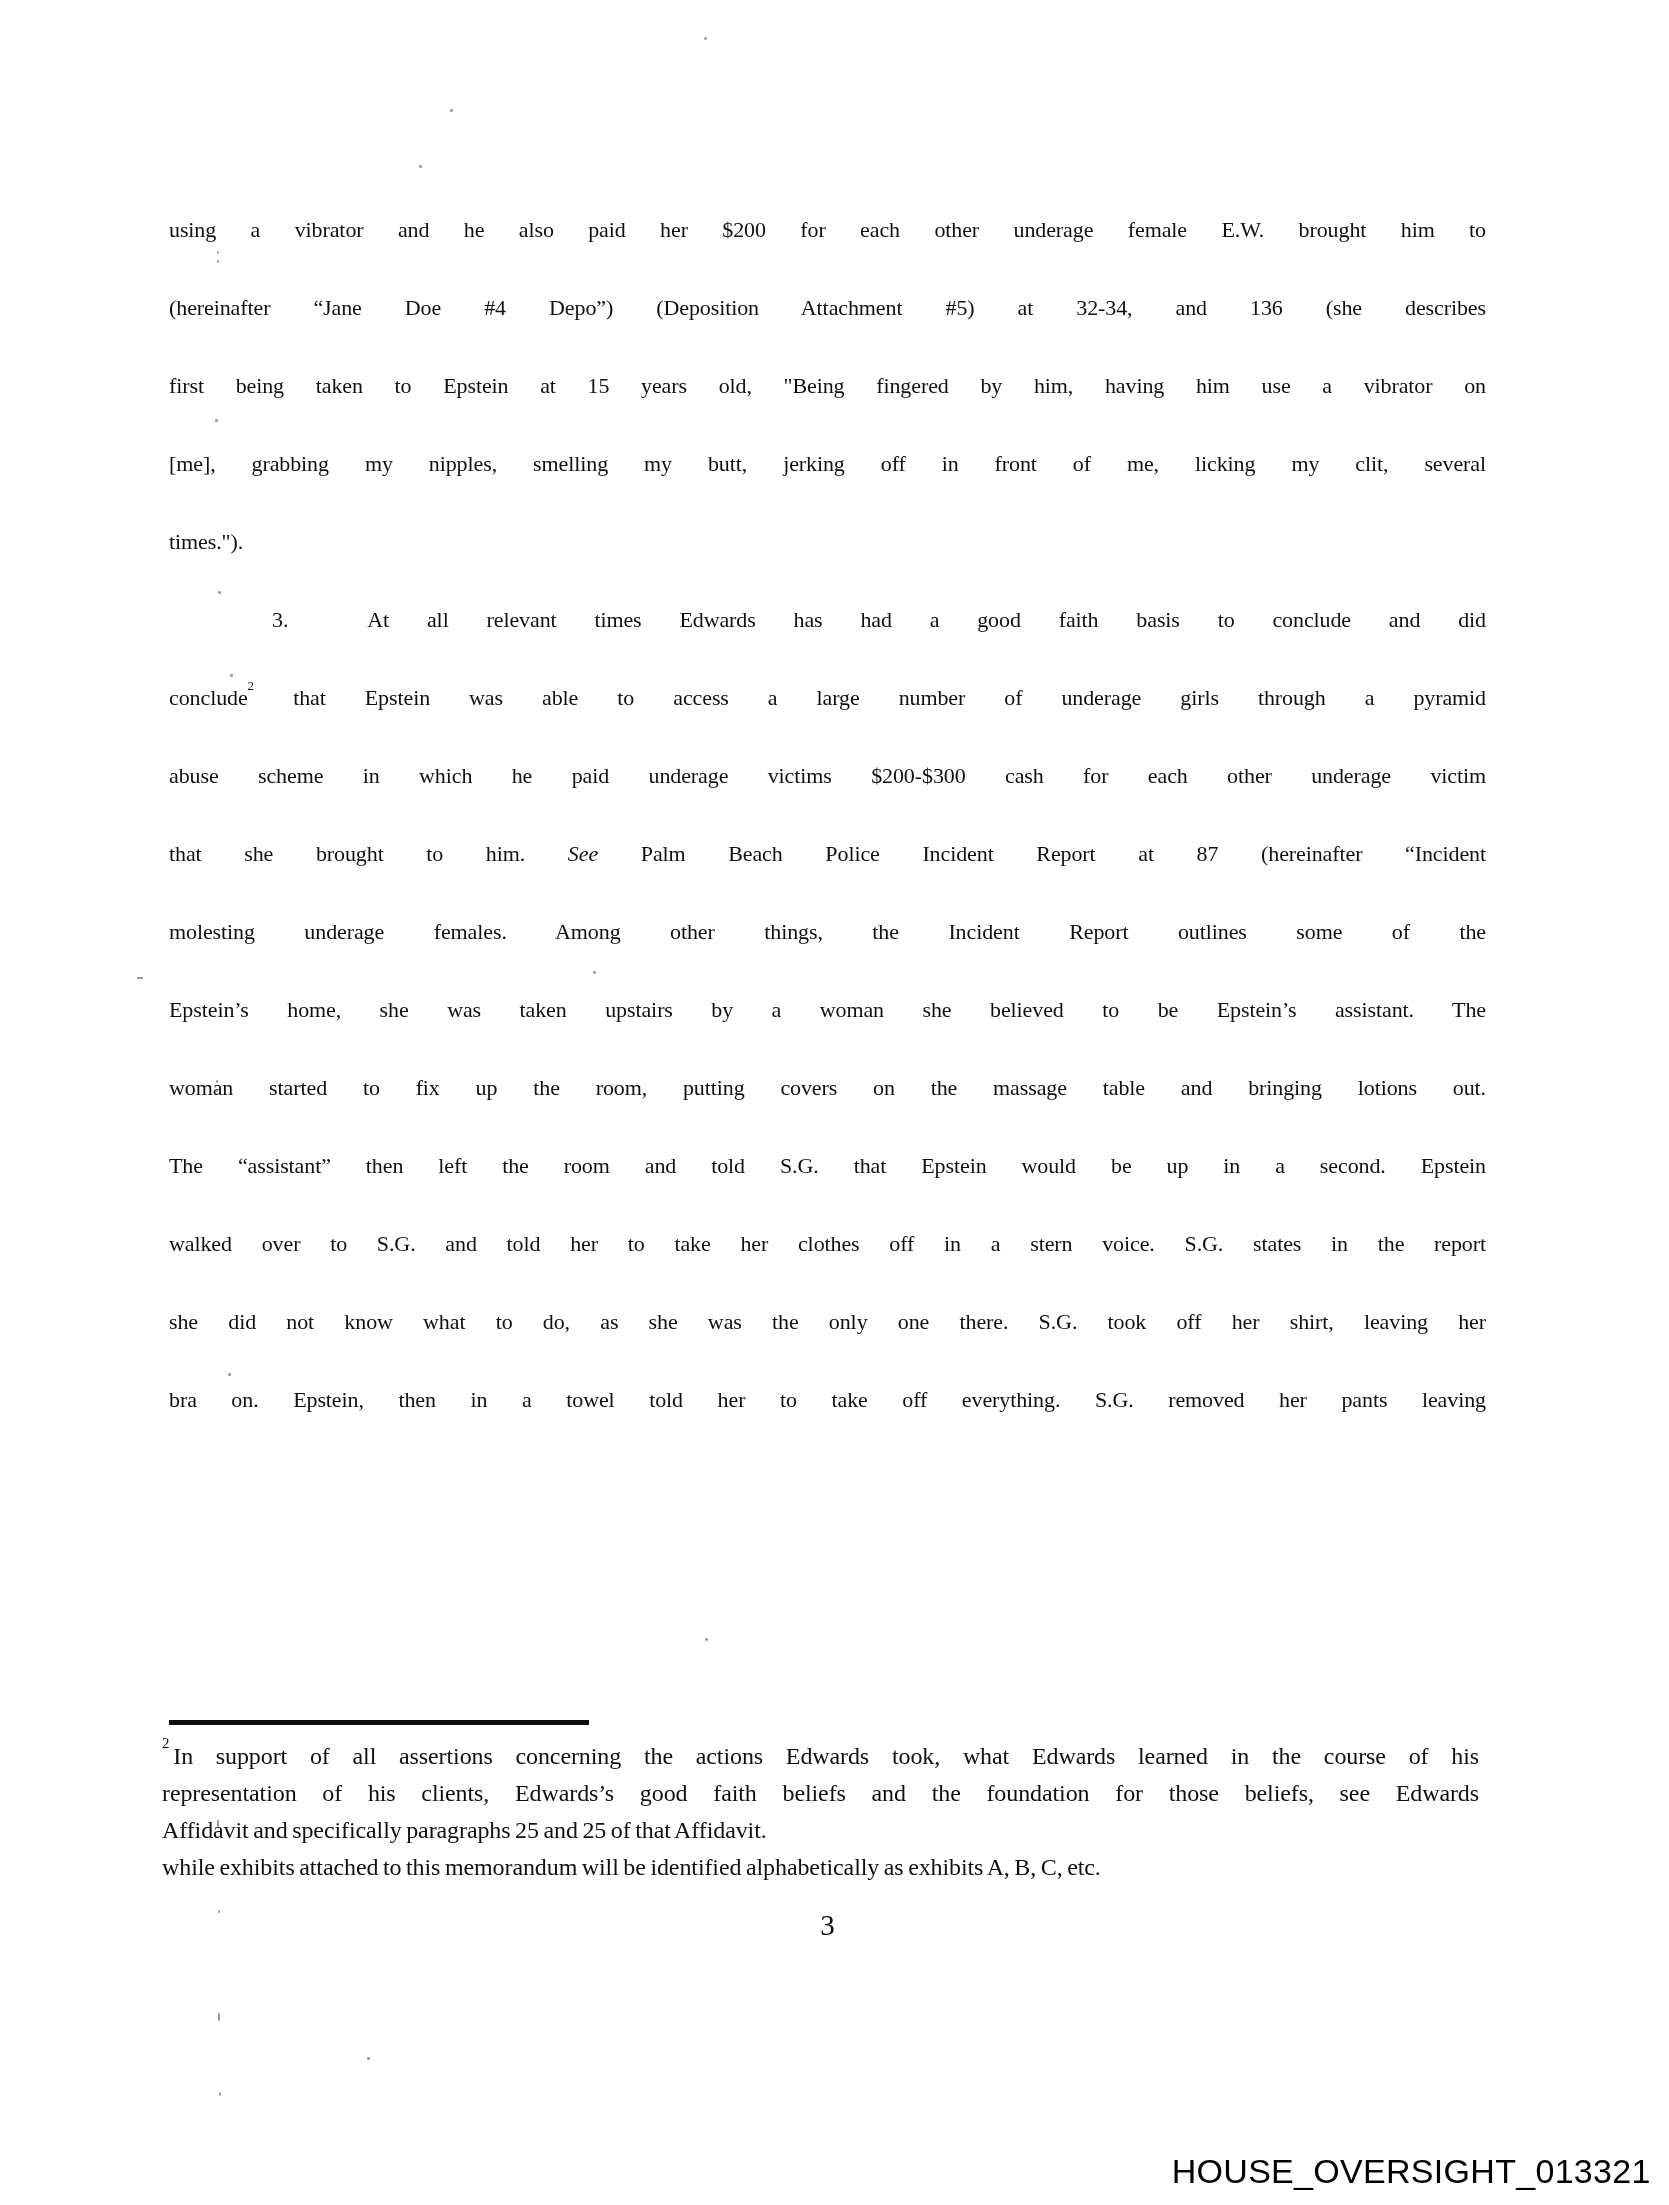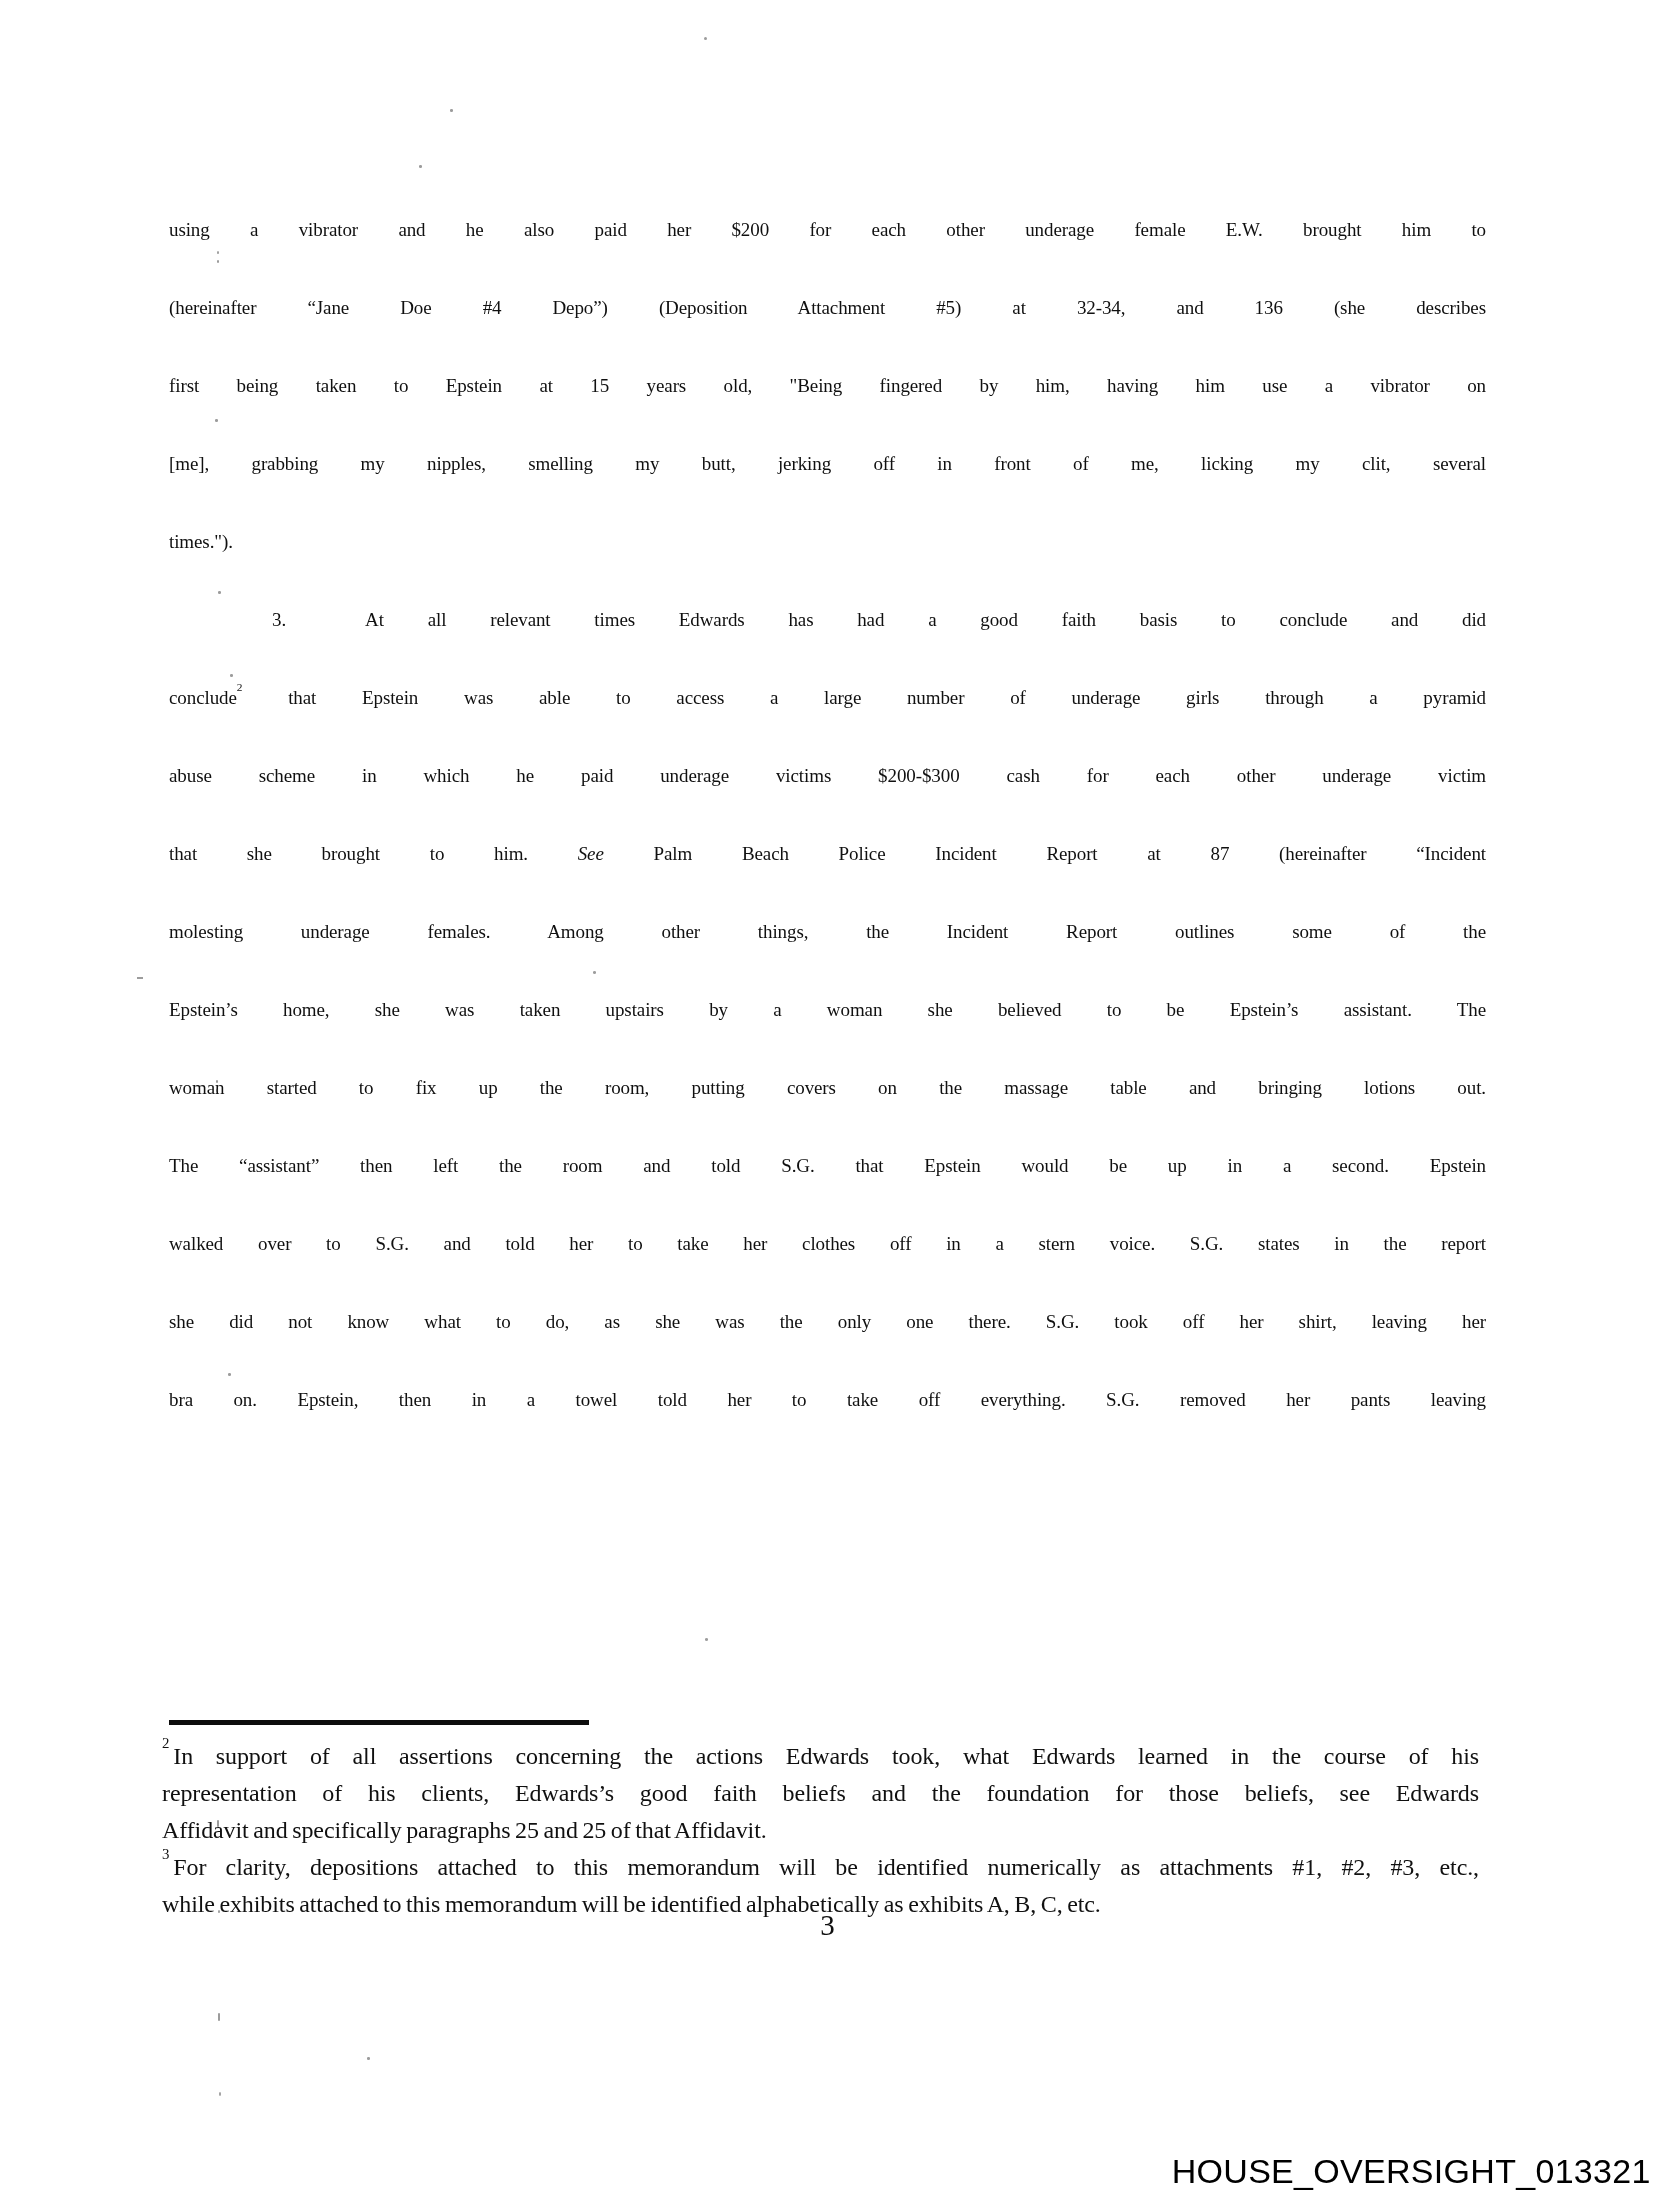--- a/index.html
+++ b/index.html
@@ -15,21 +15,21 @@
     background: #ffffff;
     font-family: "Liberation Serif", "DejaVu Serif", serif;
     color: #101010;
   }
   
   .text-block {
     position: absolute;
     left: 169px;
     top: 191px;
     width: 1317px;
-    font-size: 19px;
+    font-size: 22px;
     line-height: 78px;
     letter-spacing: -0.1px;
     word-spacing: -1.3px;
   }
   .line {
     text-align: justify;
     text-align-last: justify;
     -moz-text-align-last: justify;
     white-space: normal;
     height: 78px;
@@ -143,21 +143,20 @@
     <div class="line">she did not know what to do, as she was the only one there. S.G. took off her shirt, leaving her</div>
     <div class="line">bra on.  Epstein, then in a towel told her to take off everything.  S.G. removed her pants leaving</div>
   </div>
 
   <div class="fn-sep"></div>
 
   <div class="footnotes">
     <div class="fline"><sup class="fsup">2</sup><span>In support of all assertions concerning the actions Edwards took, what Edwards learned in the course of his</span></div>
     <div class="fline">representation of his clients, Edwards’s good faith beliefs and the foundation for those beliefs, see Edwards</div>
     <div class="fline flush">Affidavit and specifically paragraphs 25 and 25 of that Affidavit.</div>
-    <div class="fline"><sup class="fsup">3</sup><span>For clarity, depositions attached to this memorandum will be identified numerically as attachments #1, #2, #3, etc.,</span></div>
     <div class="fline flush">while exhibits attached to this memorandum will be identified alphabetically as exhibits A, B, C, etc.</div>
   </div>
 
   <div class="page-number">3</div>
 
   <div class="bates">HOUSE_OVERSIGHT_013321</div>
 
   <div class="art" style="left:704px;top:37px;width:3.3px;height:3.3px;"></div>
   <div class="art" style="left:450px;top:109px;width:2.6px;height:2.6px;"></div>
   <div class="art" style="left:419px;top:165px;width:2.6px;height:2.6px;"></div>

